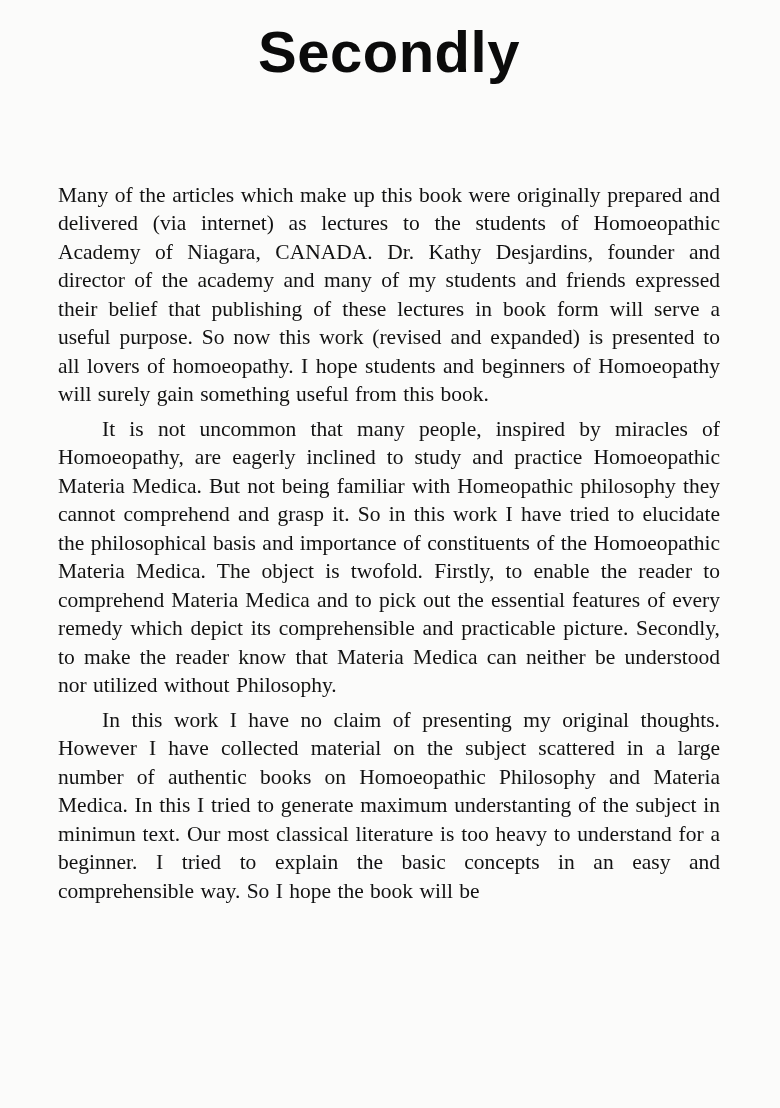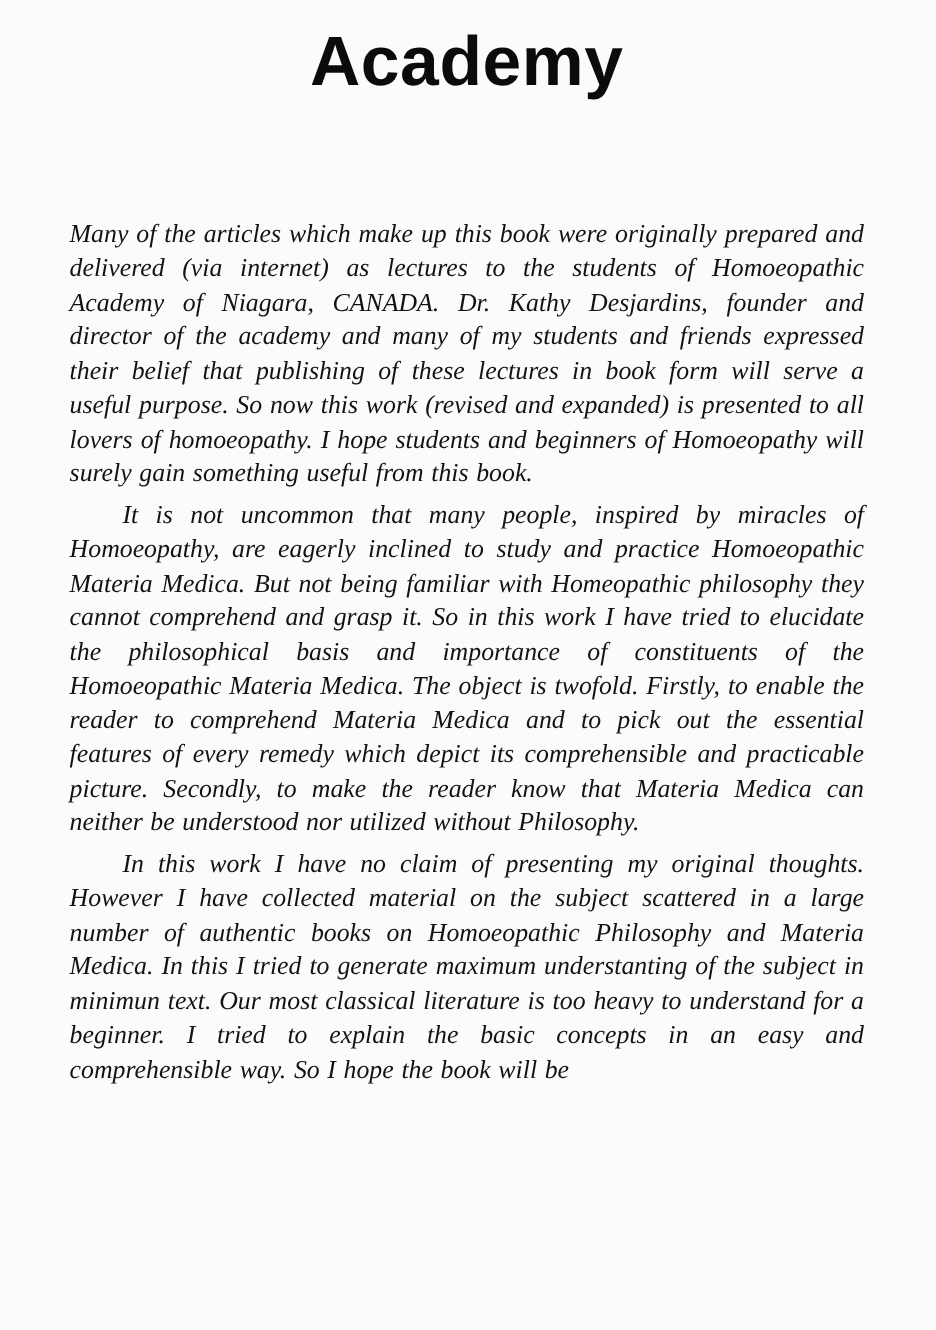--- a/index.html
+++ b/index.html
@@ -31,30 +31,29 @@
       margin-top: 98px;
     }
     .body-text p {
       font-family: "Liberation Serif", "DejaVu Serif", serif;
       font-size: 21.5px;
       line-height: 28.5px;
       color: #121212;
       text-align: justify;
       margin: 0 0 6px 0;
       word-spacing: 1px;
-      font-style: italic;
     }
     .body-text p.indent {
       text-indent: 44px;
     }
   </style>
 </head>
 <body>
 
 <div class="page">
-  <h1 class="page-title">Academy</h1>
+  <h1 class="page-title">Secondly</h1>
 
   <div class="body-text">
     <p>Many of the articles which make up this book were originally prepared and delivered (via internet) as lectures to the students of Homoeopathic Academy of Niagara, CANADA. Dr. Kathy Desjardins, founder and director of the academy and many of my students and friends expressed their belief that publishing of these lectures in book form will serve a useful purpose. So now this work (revised and expanded) is presented to all lovers of homoeopathy. I hope students and beginners of Homoeopathy will surely gain something useful from this book.</p>
     <p class="indent">It is not uncommon that many people, inspired by miracles of Homoeopathy, are eagerly inclined to study and practice Homoeopathic Materia Medica. But not being familiar with Homeopathic philosophy they cannot comprehend and grasp it. So in this work I have tried to elucidate the philosophical basis and importance of constituents of the Homoeopathic Materia Medica. The object is twofold. Firstly, to enable the reader to comprehend Materia Medica and to pick out the essential features of every remedy which depict its comprehensible and practicable picture. Secondly, to make the reader know that Materia Medica can neither be understood nor utilized without Philosophy.</p>
     <p class="indent">In this work I have no claim of presenting my original thoughts. However I have collected material on the subject scattered in a large number of authentic books on Homoeopathic Philosophy and Materia Medica. In this I tried to generate maximum understanting of the subject in minimun text. Our most classical literature is too heavy to understand for a beginner. I tried to explain the basic concepts in an easy and comprehensible way. So I hope the book will be</p>
   </div>
 </div>
 
 </body></html>

